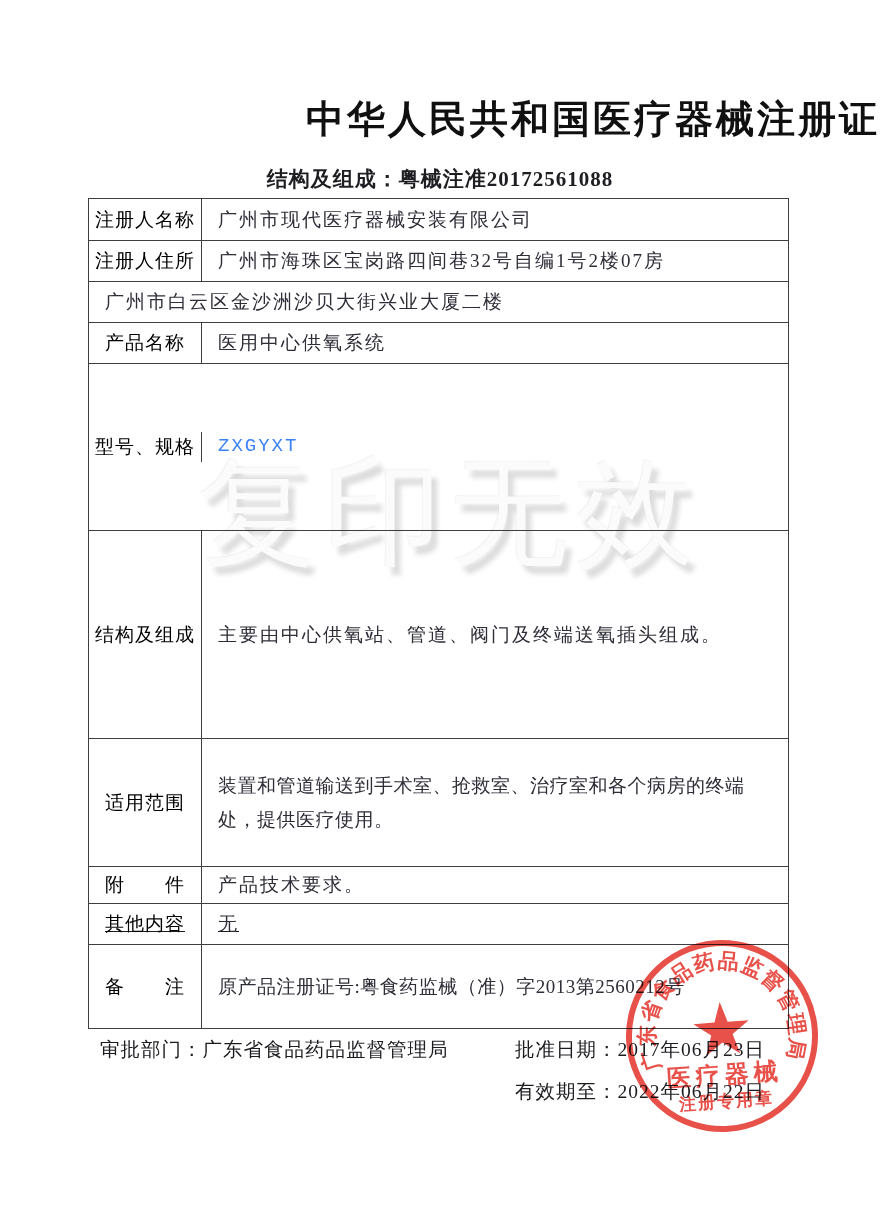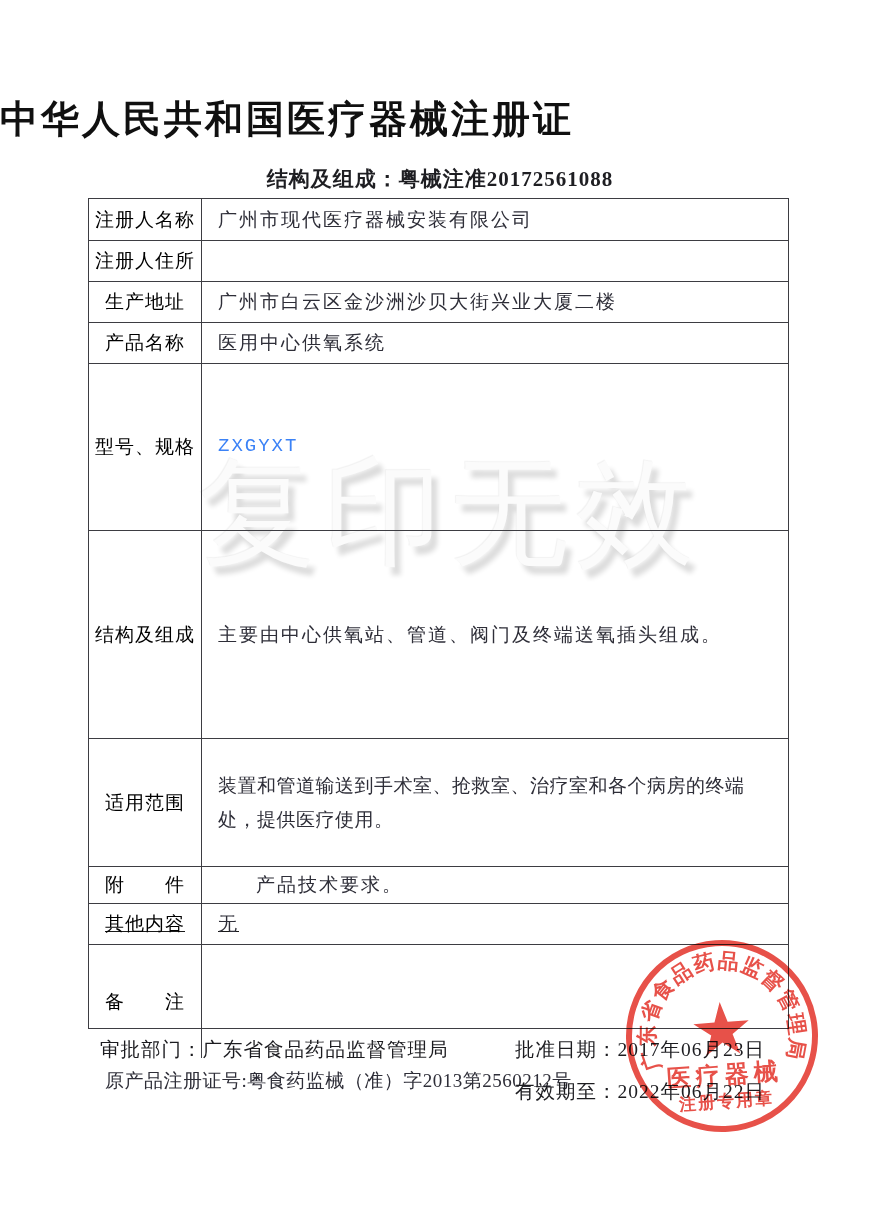--- a/index.html
+++ b/index.html
@@ -17,21 +17,21 @@
     z-index:0;
     font-family:Liberation Sans, sans-serif;
     font-size:118px;letter-spacing:8px;line-height:1.2;
     color:#fbfbfb;
     text-shadow:6px 8px 5px #dcdcdc,-1px -1px 1px #f2f2f2;
     white-space:nowrap;
     user-select:none;
   }
   .title{
     position:absolute;top:94px;left:0;width:100%;
-    margin:0;text-align:left;z-index:1;
+    margin:0;text-align:right;z-index:1;
     font-size:38px;font-weight:bold;letter-spacing:3px;color:#101010;
   }
   .cert-line{
     position:absolute;top:165px;left:0;width:100%;
     text-align:center;z-index:1;
     font-size:21px;letter-spacing:1px;color:#1e1e22;font-weight:bold;
   }
   .cert-table{
     position:absolute;left:88px;top:198px;width:701px;
     border:1px solid #3d3d42;z-index:1;
@@ -48,26 +48,26 @@
     font-size:19px;letter-spacing:1px;color:#000000;
     text-align:center;padding:2px;
   }
   .cell.value{
     flex:1;display:flex;align-items:center;
     padding:6px 14px 6px 16px;
     font-size:19px;letter-spacing:2px;line-height:1.75;
     color:#2e2e38;
   }
   .r0,.r1,.r2,.r3{height:41px;}
-  .r4{height:167px;}
+  .r4{height:167px;align-items:center;}
   .r5{height:208px;justify-content:space-between;}
   .r6{height:128px;}
-  .r7{height:37px;gap:38px;}
+  .r7{height:37px;}
   .r8{height:41px;text-decoration:underline;}
-  .r9{height:84px;flex-direction:column;}
+  .r9{height:84px;}
   .r4 .cell.value{font-family:"Liberation Mono","DejaVu Sans Mono",monospace;letter-spacing:2px;font-size:19px;color:#3b82f6;}
   .r6 .cell.value{letter-spacing:0.5px;}
   .r9 .cell.value{letter-spacing:0.5px;}
   .footer{position:absolute;left:0;top:1032px;width:100%;z-index:1;font-size:19.5px;color:#1c1c20;}
   .approval{position:absolute;left:100px;top:4px;letter-spacing:1px;white-space:nowrap;}
   .date-approve{position:absolute;left:515px;top:4px;letter-spacing:1px;white-space:nowrap;}
   .date-valid{position:absolute;left:515px;top:46px;letter-spacing:1px;white-space:nowrap;}
   
   .stamp{
     position:absolute;left:622px;top:936px;width:200px;height:200px;
@@ -87,23 +87,23 @@
 
   <div class="cert-line"><span>结构及组成：</span><span>粤械注准20172561088</span></div>
 
   <div class="cert-table">
     <div class="row r0">
       <div class="cell label">注册人名称</div>
       <div class="cell value">广州市现代医疗器械安装有限公司</div>
     </div>
     <div class="row r1">
       <div class="cell label">注册人住所</div>
+      <div class="cell value">广州市海珠区宝岗路四间巷32号自编1号2楼07房</div>
     </div>
     <div class="row r2">
-      <div class="cell label">生产地址</div>
       <div class="cell value">广州市白云区金沙洲沙贝大街兴业大厦二楼</div>
     </div>
     <div class="row r3">
       <div class="cell label">产品名称</div>
       <div class="cell value">医用中心供氧系统</div>
     </div>
     <div class="row r4">
       <div class="cell label">型号、规格</div>
       <div class="cell value">ZXGYXT</div>
     </div>

